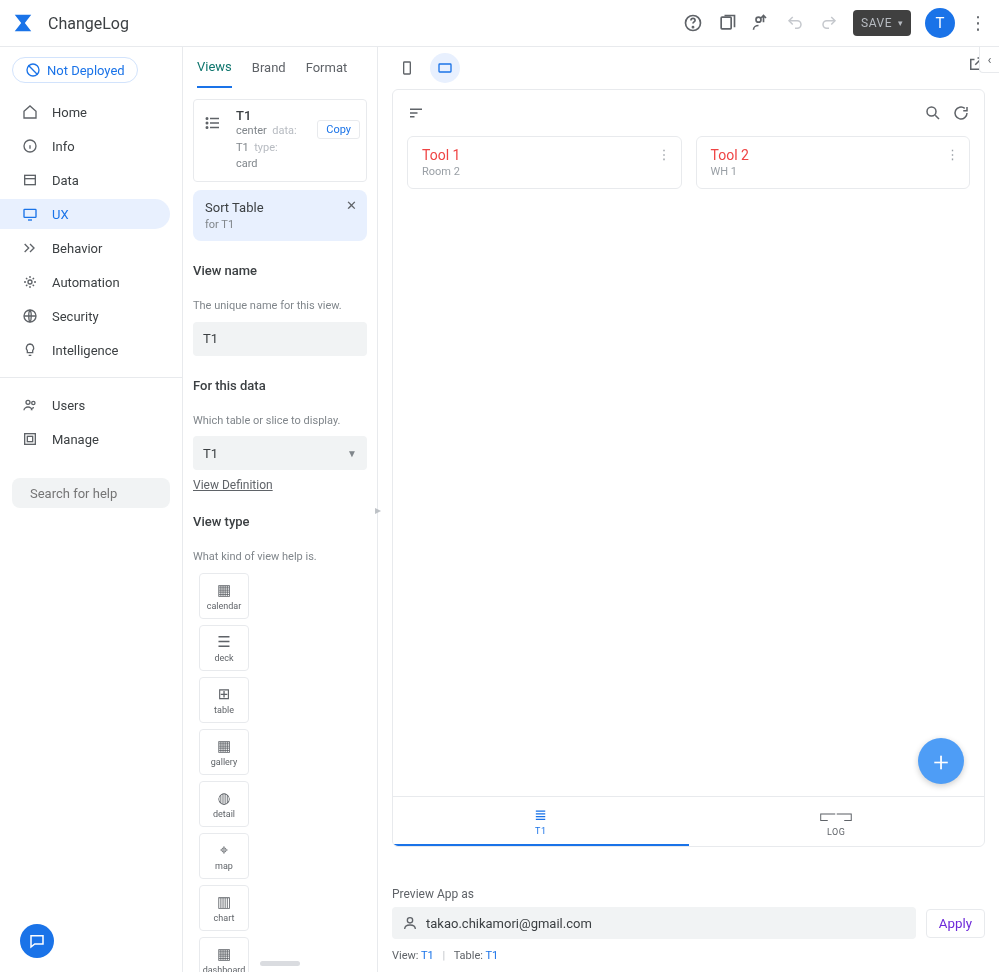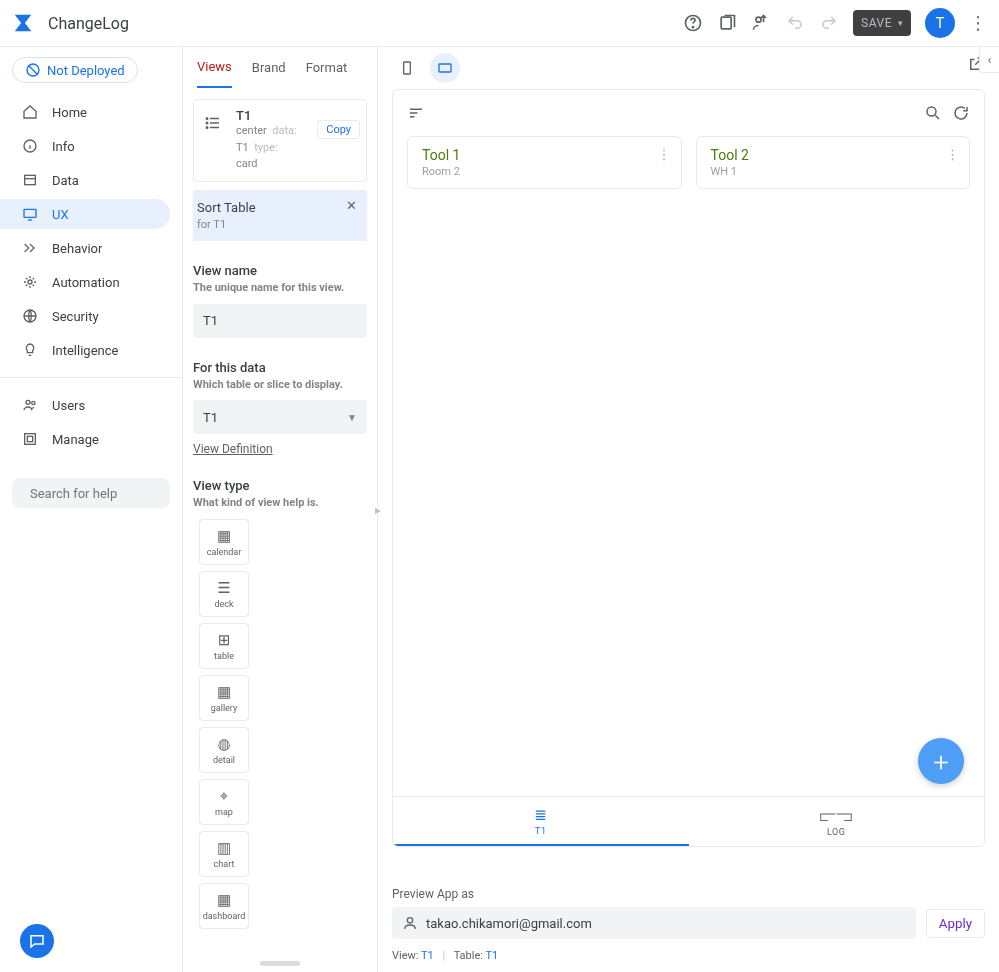--- a/index.html
+++ b/index.html
@@ -32,37 +32,37 @@
 
   .search-help { margin-top:20px; background:#f1f3f4; border:none; border-radius:8px; height:30px; display:flex; align-items:center; padding:0 10px; gap:8px; color:#80868b; font-size:13px;}
   .search-help input { border:none; background:transparent; outline:none; font-size:13px; flex:1; }
 
   .chat-fab { position:absolute; bottom:14px; left:20px; width:34px; height:34px; border-radius:50%; background:#1a73e8; display:flex; align-items:center; justify-content:center; color:#fff; cursor:pointer; }
 
   
   .midpanel { width:195px; border-right:1px solid #e8eaed; display:flex; flex-direction:column; position:relative; }
   .mid-tabs { display:flex; height:42px; align-items:center; gap:20px; padding:0 14px; font-size:13px; color:#5f6368; border-bottom:1px solid transparent;}
   .mid-tab { padding:12px 0; cursor:pointer; }
-  .mid-tab.active { color:#b91c1c; border-bottom:2px solid #1a73e8; }
+  .mid-tab.active { color:#0f766e; border-bottom:2px solid #1a73e8; }
   .mid-scroll { overflow-y:auto; padding:6px 10px 20px; position:relative; }
 
   .view-card { border:1px solid #e8eaed; border-radius:4px; padding:8px 8px 8px 42px; position:relative; margin-top:4px;}
   .view-card .list-ic { position:absolute; left:10px; top:14px; color:#5f6368; }
   .view-card .vc-title { font-size:13px; color:#3c4043; font-weight:500;}
   .vc-meta { font-size:11px; color:#80868b; line-height:1.5; }
   .vc-meta .k{ color:#b7bbc1; }
   .copy-btn { position:absolute; right:6px; top:20px; border:1px solid #e8eaed; border-radius:3px; color:#1a73e8; font-size:11px; padding:2px 8px; background:#fff; cursor:pointer;}
 
-  .sort-card { background:#e8f0fe; border-radius:2px; padding:10px 4px; margin:8px 0 0 0; display:flex; position:relative;}
+  .sort-card { background:#e8f0fe; border-radius:8px; padding:10px 12px; margin:8px 0 0 0; display:flex; position:relative;}
   .sort-title { font-size:13px; color:#3c4043; line-height:1.3; }
   .sort-sub { font-size:11px; color:#80868b; margin-top:2px;}
   .sort-close { position:absolute; right:10px; top:8px; color:#5f6368; cursor:pointer; }
 
   .sect-label { font-size:13px; color:#3c4043; margin-top:22px; font-weight:500;}
-  .sect-desc { font-size:11px; color:#80868b; margin-top:2px; line-height:1.4;font-weight:bold;}
+  .sect-desc { font-size:11px; color:#80868b; margin-top:20px; line-height:1.4;}
 
   .txt-input { width:100%; height:34px; background:#f1f3f4; border:none; border-radius:4px; padding:0 10px; font-size:13px; color:#3c4043; margin-top:8px;}
   .sel-input { width:100%; height:34px; background:#f1f3f4; border:none; border-radius:4px; padding:0 10px; font-size:13px; color:#3c4043; margin-top:8px; display:flex; align-items:center; justify-content:space-between; cursor:pointer;}
   .sel-input .caret { color:#80868b; font-size:10px;}
   .link { color:#5f6368; font-size:12px; text-decoration:underline; margin-top:8px; display:inline-block; cursor:pointer;}
 
   .vt-grid { display:flex; flex-direction:column; gap:6px; margin-top:8px; padding-left:6px;}
   .vt-item { border:1px solid #e8eaed; border-radius:4px; width:50px; height:46px; display:flex; flex-direction:column; align-items:center; justify-content:center; gap:2px; color:#5f6368; cursor:pointer; }
   .vt-item .vt-ic { font-size:15px; }
   .vt-item .vt-lab { font-size:9px; }
@@ -79,21 +79,21 @@
 
   .collapse-tab { position:absolute; right:0; top:0; width:20px; height:26px; border:1px solid #e8eaed; border-right:none; border-top:none; border-bottom-left-radius:4px; display:flex; align-items:center; justify-content:center; color:#5f6368; background:#fff; cursor:pointer; z-index:5;}
 
   .phone-frame { margin:0 14px; border:1px solid #e8eaed; border-radius:6px; flex:1; display:flex; flex-direction:column; overflow:hidden; position:relative;}
   .pf-top { height:46px; display:flex; align-items:center; padding:0 14px; gap:10px;}
   .pf-top .sort-ic{ color:#5f6368; cursor:pointer;}
   .pf-top .sp{flex:1;}
 
   .cards-row { display:flex; gap:14px; padding:0 14px 14px;}
   .card { flex:1; border:1px solid #e8eaed; border-radius:6px; padding:10px 14px; position:relative;}
-  .card .c-title { font-size:14px; color:#4d7c0f; }
+  .card .c-title { font-size:14px; color:#ef4444; }
   .card .c-sub { font-size:11px; color:#9aa0a6; margin-top:2px;}
   .card .c-dots { position:absolute; right:10px; top:10px; color:#9aa0a6; cursor:pointer;}
 
   .pf-space { flex:1; }
 
   .fab { position:absolute; right:20px; bottom:62px; width:46px; height:46px; border-radius:50%; background:#4e9df6; color:#fff; display:flex; align-items:center; justify-content:center; font-size:26px; box-shadow:0 2px 6px rgba(0,0,0,0.2); cursor:pointer;}
 
   .pf-bottom { height:50px; border-top:1px solid #e8eaed; display:flex;}
   .pf-tab { flex:1; display:flex; flex-direction:column; align-items:center; justify-content:center; gap:2px; font-size:9px; letter-spacing:0.5px; color:#5f6368; cursor:pointer;}
   .pf-tab.active { color:#1a73e8; border-bottom:2px solid #1a73e8;}

